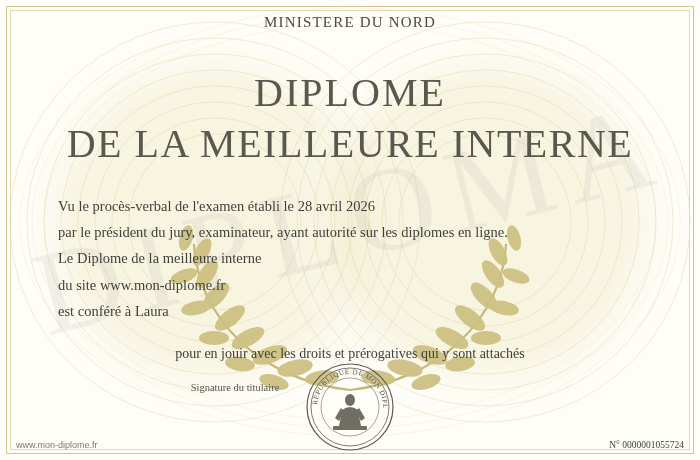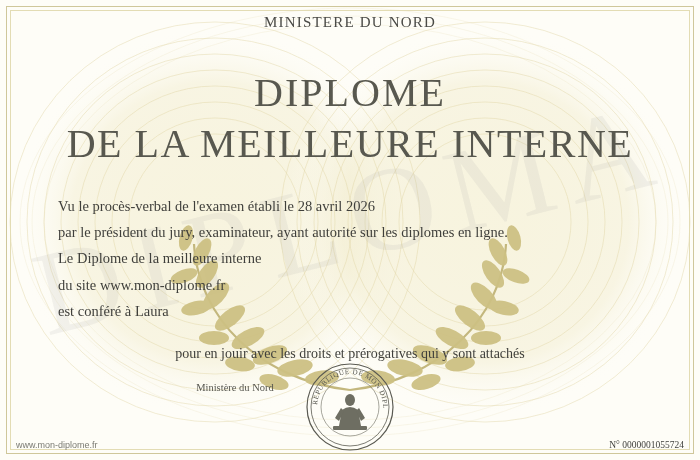--- a/index.html
+++ b/index.html
@@ -255,21 +255,21 @@
       <div>Vu le procès-verbal de l'examen établi le 28 avril 2026</div>
       <div>par le président du jury, examinateur, ayant autorité sur les diplomes en ligne.</div>
       <div>Le Diplome de la meilleure interne</div>
       <div>du site www.mon-diplome.fr</div>
       <div>est conféré à Laura</div>
     </div>
 
     <div class="rights-line">pour en jouir avec les droits et prérogatives qui y sont attachés</div>
 
     <div class="sig-row">
-      <div class="sig-right">Ministère du Nord</div>
+      <div class="sig-left">Signature du titulaire</div>
     </div>
 
     <div class="stamp">
       <svg width="90" height="90" viewBox="0 0 90 90">
         <circle cx="45" cy="45" r="43" fill="none" stroke="#5a5a52" stroke-width="1.2"></circle>
         <circle cx="45" cy="45" r="39" fill="none" stroke="#5a5a52" stroke-width="0.8"></circle>
         <circle cx="45" cy="45" r="29" fill="none" stroke="#6b6b60" stroke-width="0.6"></circle>
         <path id="sealArc" d="M 45 45 m -33,0 a 33,33 0 1,1 66,0" fill="none" stroke="none"></path>
         <text font-family="Liberation Serif, serif" font-size="7" fill="#55554e" letter-spacing="0.6">
           <textPath href="#sealArc" startOffset="2%">REPUBLIQUE DE MON DIPLOME</textPath>

